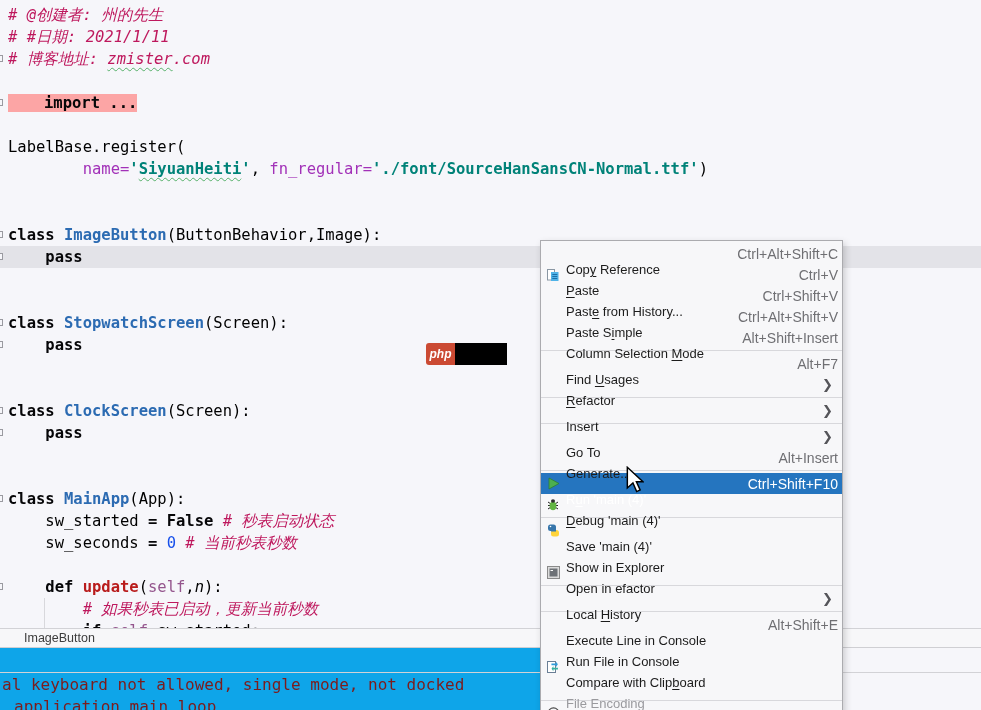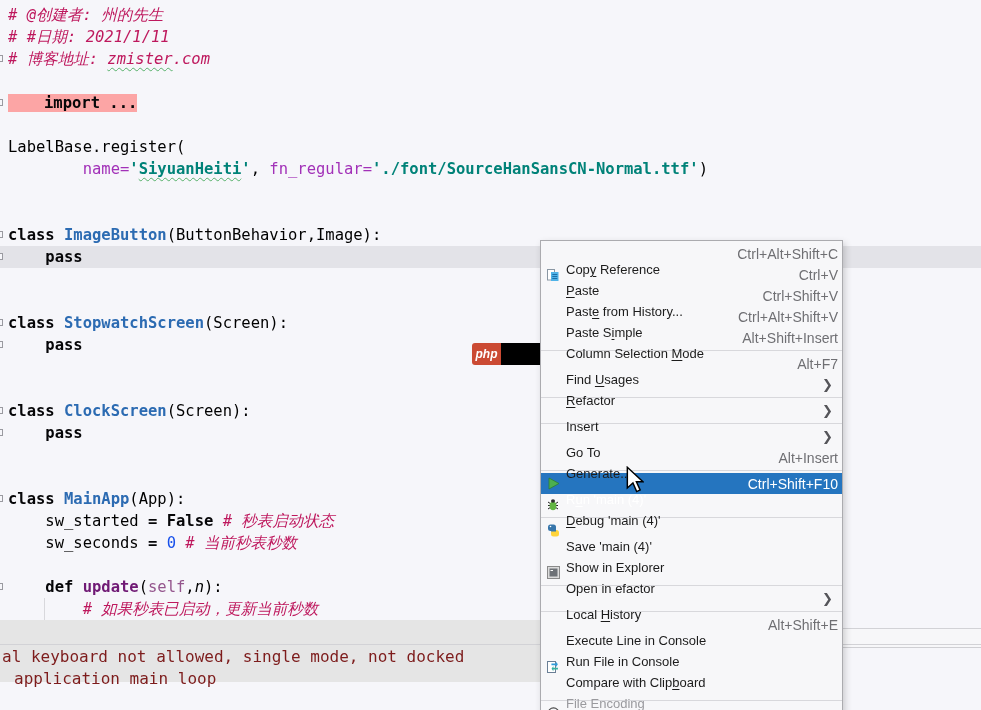--- a/index.html
+++ b/index.html
@@ -11,47 +11,47 @@
   #code{position:absolute;left:8px;top:4px;margin:0;z-index:1;
         font-family:"DejaVu Sans Mono","Liberation Mono",monospace;
         font-size:15.5px;line-height:22px;white-space:pre;color:#000;}
   .code-line{position:relative;height:22px;}
   .fold-marker{position:absolute;left:-12px;top:7px;width:7px;height:7px;
                border:1px solid #9a9aa0;background:#f6f6fa;box-sizing:border-box;}
   .tok-com{color:#be185d;font-style:italic;}
   .tok-kw{color:#060608;font-weight:bold;}
   .tok-op{color:#060608;font-weight:bold;}
   .tok-cls{color:#2c6bb2;font-weight:bold;}
-  .tok-fn{color:#701a75;font-weight:bold;}
+  .tok-fn{color:#b91c1c;font-weight:bold;}
   .tok-str{color:#008278;font-weight:bold;}
   .tok-param{color:#a231b8;}
   .tok-num{color:#1750eb;}
   .tok-self{color:#94558d;}
   .tok-ital{font-style:italic;}
   .tok-pln{color:#000;}
   .wavy{text-decoration:underline wavy #56b06a;text-decoration-thickness:1px;
         text-underline-offset:3px;text-decoration-skip-ink:none;}
   .fold-bg{background:#fca5a5;padding-left:36px;}
   #indent-guide{position:absolute;left:44px;top:598px;height:30px;width:0;
                 border-left:1px solid #d8d8dc;z-index:1;}
 
   
-  #php-watermark{position:absolute;left:472px;top:343px;height:28px;display:flex;z-index:2;}
+  #php-watermark{position:absolute;left:426px;top:343px;height:28px;display:flex;z-index:2;}
   #php-watermark .red{width:29px;height:22px;background:#cb4a33;border-radius:3px 0 0 3px;
         color:#fff;font-style:italic;font-weight:bold;font-size:12px;line-height:22px;
         text-align:center;font-family:"Liberation Sans",sans-serif;}
   #php-watermark .black{width:52px;height:22px;background:#000;}
 
   
   #breadcrumb-bar{position:absolute;left:0;top:628px;width:981px;height:20px;background:#f7f7f9;
         border-top:1px solid #d2d2d6;border-bottom:1px solid #cfcfd3;box-sizing:border-box;z-index:3;}
   #breadcrumb-bar .crumb{position:absolute;left:24px;top:2px;font-size:12.5px;color:#3c3c3c;}
 
   
-  #console{position:absolute;left:0;top:620px;width:798px;height:62px;background:#e5e5e5;z-index:3;}
+  #console{position:absolute;left:0;top:648px;width:798px;height:62px;background:#0ea5e9;z-index:3;}
   #console .divider{position:absolute;left:0;top:24px;width:981px;height:0;border-top:1px solid #d2d2d6;}
   .console-line{position:absolute;left:2px;font-family:"DejaVu Sans Mono","Liberation Mono",monospace;
         font-size:16px;line-height:20px;color:#7d1c1c;white-space:pre;}
   #console-line-1{top:27px;}
   #console-line-2{top:49px;left:14px;}
 
   
   #context-menu{position:absolute;left:540px;top:240px;width:303px;z-index:5;
         background:#f7f7f9;border:1px solid #ababaf;box-sizing:border-box;
         padding:2px 0;box-shadow:2px 3px 7px rgba(0,0,0,.18);}

